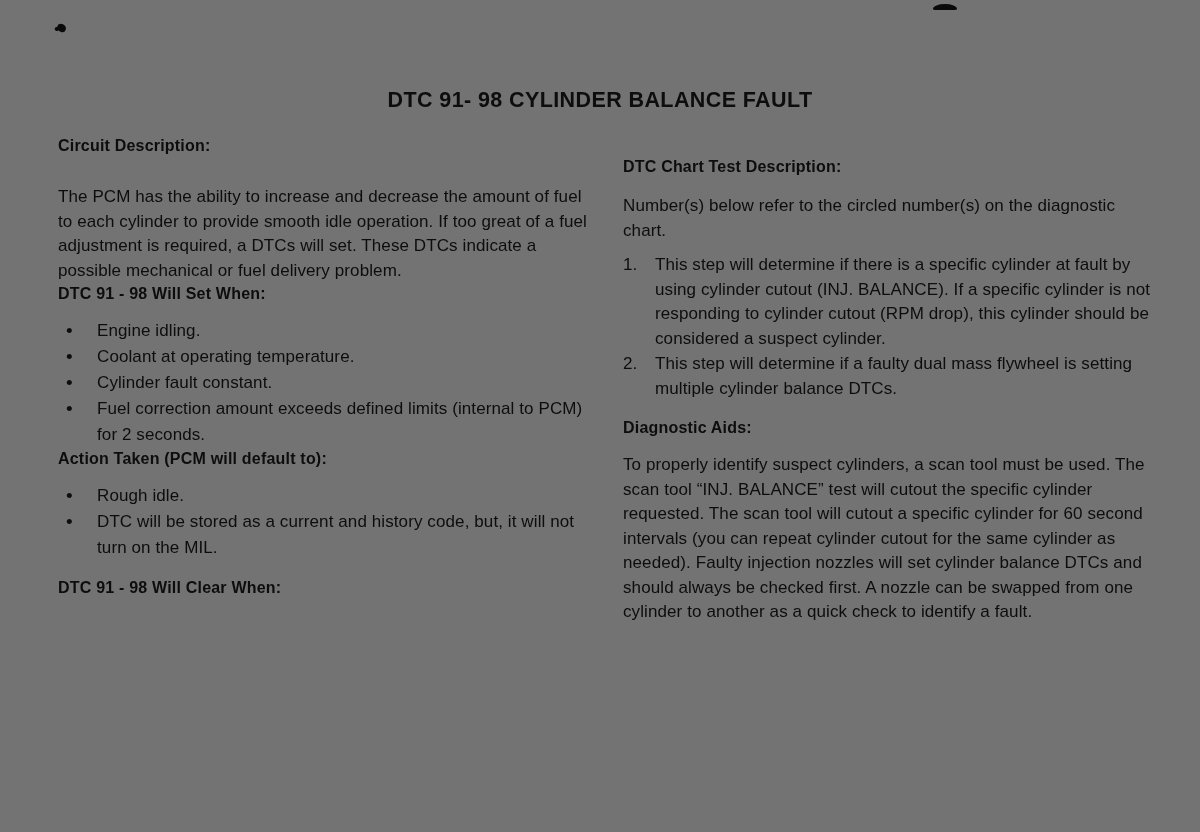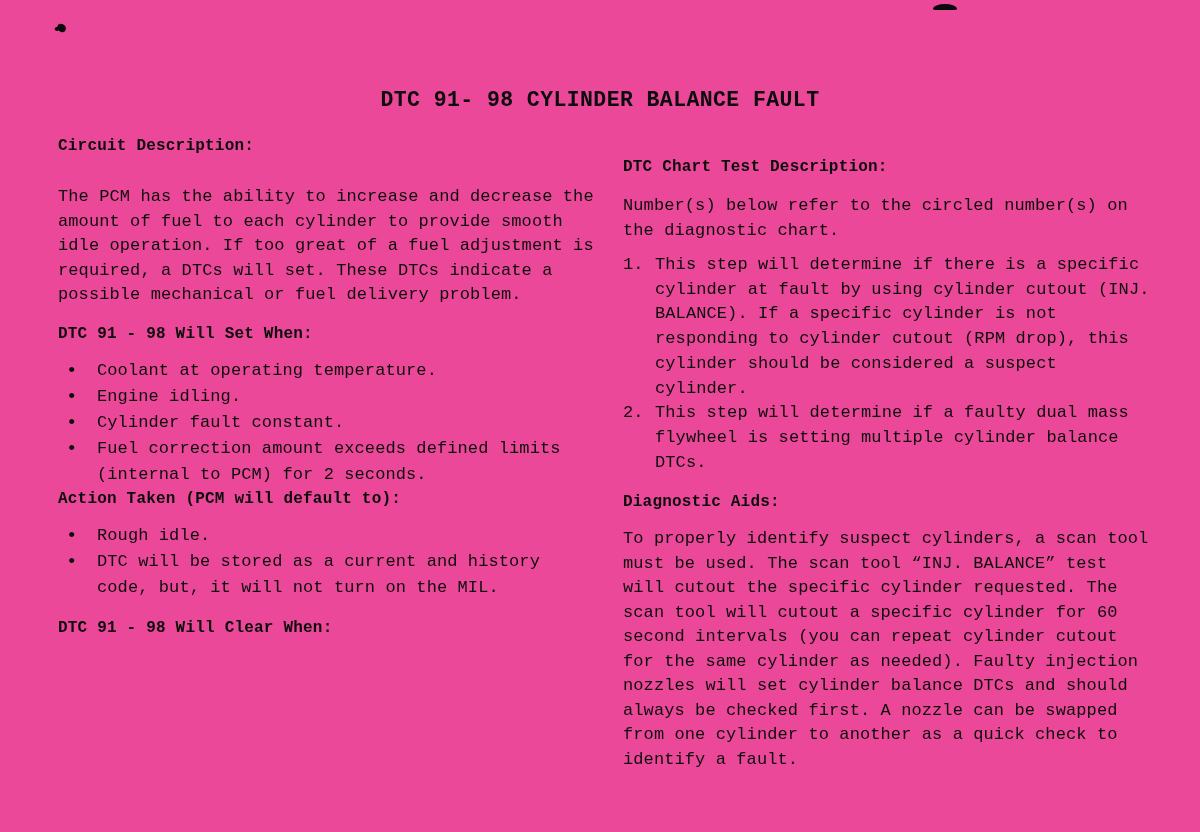--- a/index.html
+++ b/index.html
@@ -1,22 +1,22 @@
 <!DOCTYPE html>
 <html><head>
 <meta charset="utf-8">
 <style>
   * { margin: 0; padding: 0; box-sizing: border-box; }
   html, body { background: #e8e8e8; }
   .page {
     position: relative;
     width: 1200px;
     height: 832px;
-    background: #ec4899;
-    font-family: Liberation Mono, monospace;
+    background: #737373;
+    font-family: Liberation Sans, sans-serif;
     color: #0d0d0d;
     overflow: hidden;
   }
   
   .ink-speck {
     position: absolute;
     left: 57px; top: 24px;
     width: 9px; height: 8px;
     background: #0a0a0a;
     border-radius: 45% 55% 40% 60%;
@@ -55,21 +55,21 @@
     letter-spacing: 0.1px;
   }
   .col-left  { left: 58px;  top: 135px; width: 540px; }
   .col-right { left: 623px; top: 156px; width: 535px; }
   .sec-heading {
     font-size: 16px;
     font-weight: bold;
     line-height: 22px;
     letter-spacing: 0.2px;
   }
-  .col-left .sec-heading.h-set    { margin-top: 15px; }
+  .col-left .sec-heading.h-set    { }
   .col-left .sec-heading.h-action { }
   .col-left .sec-heading.h-clear  { margin-top: 16px; }
   .col-right .sec-heading.h-aids  { margin-top: 16px; }
   .body-para { margin-top: 28px; }
   .body-para.clear-para { margin-top: 13px; }
   ul.bullet-list {
     list-style: none;
     margin-top: 13px;
   }
   ul.bullet-list li {
@@ -110,22 +110,22 @@
   <div class="scan-mark"></div>
 
   <h1 class="page-title">DTC 91- 98 CYLINDER BALANCE FAULT</h1>
 
   <div class="col col-left">
     <h2 class="sec-heading">Circuit Description:</h2>
     <p class="body-para">The PCM has the ability to increase and decrease the amount of fuel to each cylinder to provide smooth idle operation. If too great of a fuel adjustment is required, a DTCs will set. These DTCs indicate a possible mechanical or fuel delivery problem.</p>
 
     <h2 class="sec-heading h-set">DTC 91 - 98 Will Set When:</h2>
     <ul class="bullet-list">
+      <li>Engine idling.</li>
       <li>Coolant at operating temperature.</li>
-      <li>Engine idling.</li>
       <li>Cylinder fault constant.</li>
       <li>Fuel correction amount exceeds defined limits (internal to PCM) for 2 seconds.</li>
     </ul>
 
     <h2 class="sec-heading h-action">Action Taken (PCM will default to):</h2>
     <ul class="bullet-list">
       <li>Rough idle.</li>
       <li>DTC will be stored as a current and history code, but, it will not turn on the MIL.</li>
     </ul>
 

